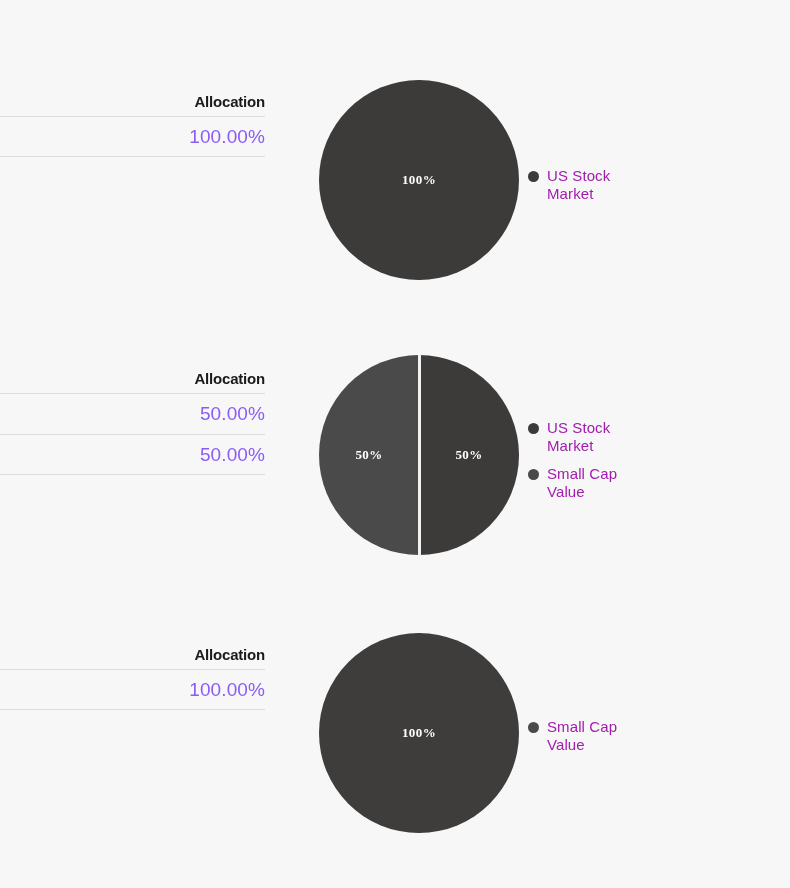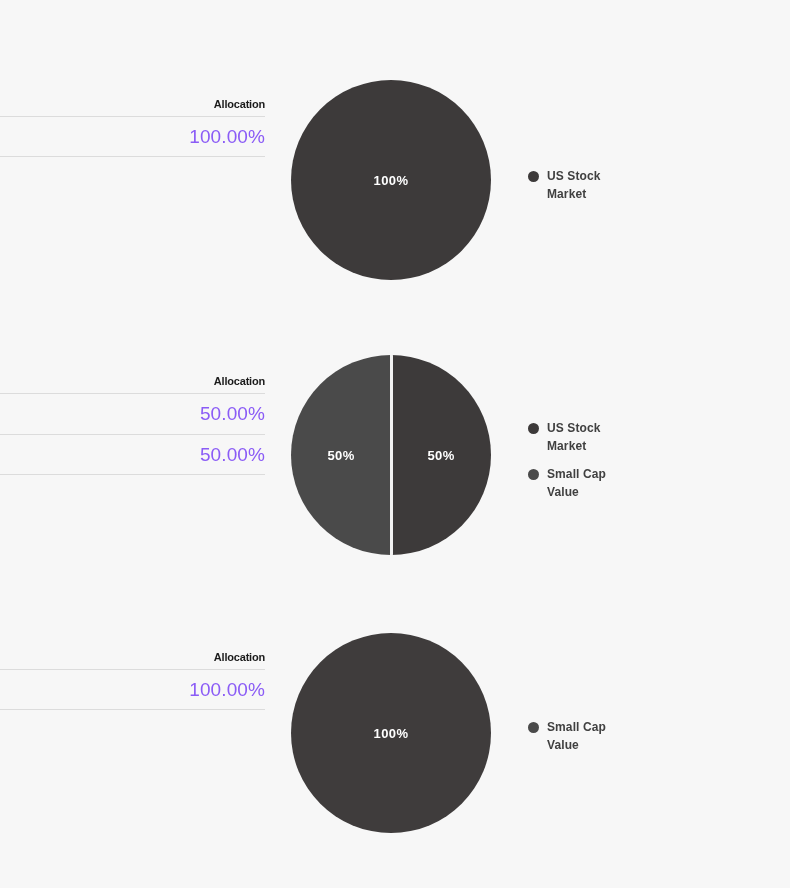--- a/index.html
+++ b/index.html
@@ -31,21 +31,21 @@
   }
   .alloc-head {
     height: 36px;
     display: flex;
     align-items: flex-end;
     justify-content: flex-end;
     padding-bottom: 6px;
     box-sizing: border-box;
   }
   .alloc-head-label {
-    font-size: 11px;
+    font-size: 15px;
     font-weight: bold;
     color: #1b1b1b;
     letter-spacing: -0.2px;
   }
   .alloc-row {
     height: 41px;
     display: flex;
     align-items: center;
     justify-content: flex-end;
     border-top: 1px solid #dcdcdc;
@@ -56,23 +56,24 @@
   }
   .alloc-value {
     font-size: 19px;
     color: #8b5cf6;
     letter-spacing: 0.1px;
   }
 
   
   .pie-wrap {
     position: absolute;
-    left: 291px;
+    left: 319px;
     width: 200px;
     height: 200px;
+    font-family: Liberation Serif, serif;
   }
   .pie {
     width: 200px;
     height: 200px;
     border-radius: 50%;
     position: relative;
     overflow: hidden;
   }
   .pie-half {
     position: absolute;
@@ -112,26 +113,25 @@
   }
   .legend-dot {
     width: 11px;
     height: 11px;
     border-radius: 50%;
     margin-top: 4px;
     margin-right: 8px;
     flex: 0 0 auto;
   }
   .legend-label {
-    font-size: 12px;
+    font-size: 15px;
     line-height: 18px;
-    color: #404040;
+    color: #a21caf;
     max-width: 76px;
     letter-spacing: 0.1px;
-    font-weight: bold;
   }
 </style>
 </head>
 <body>
 
 <div class="section" style="top:80px;">
 
   <div class="alloc-table">
     <div class="alloc-head">
       <span class="alloc-head-label">Allocation</span>

